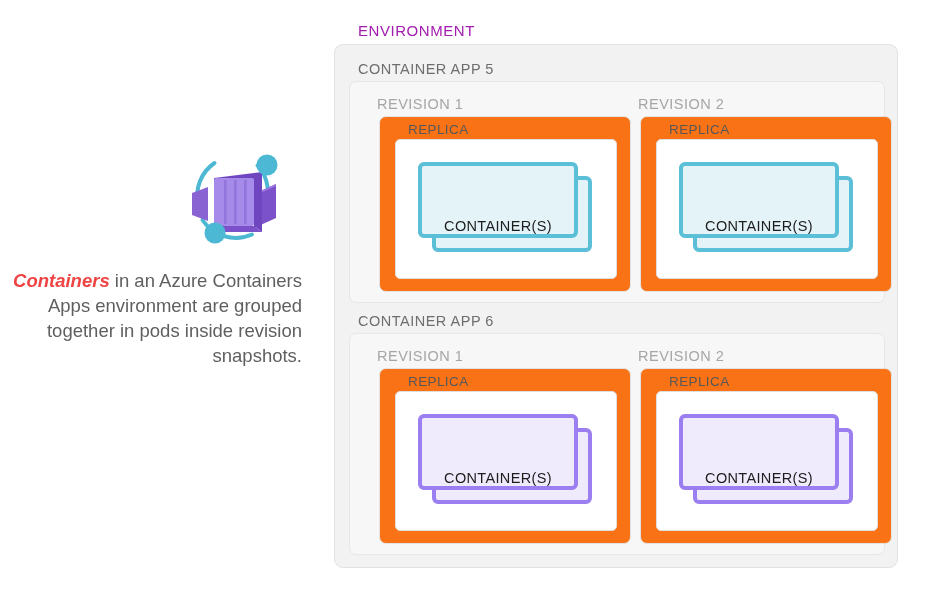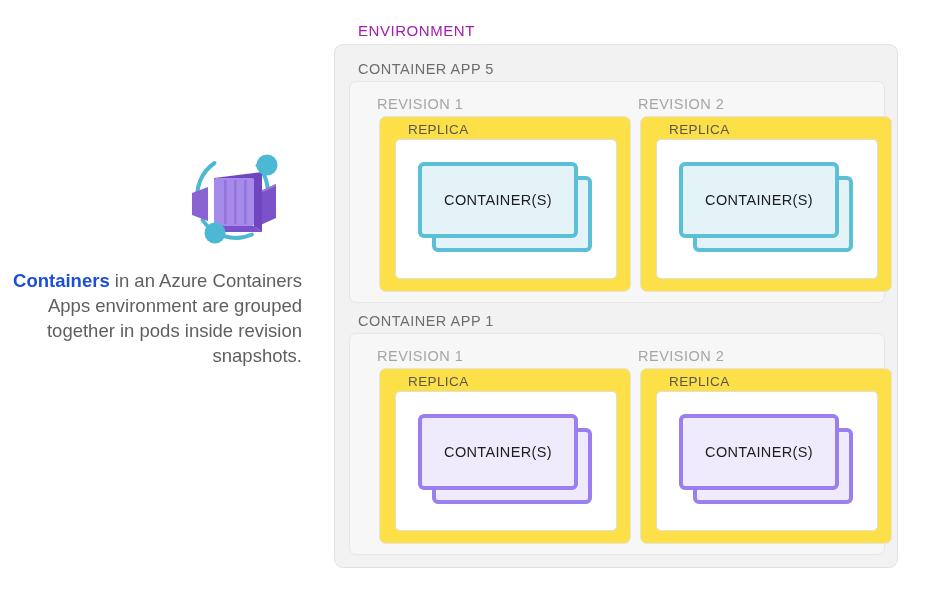--- a/index.html
+++ b/index.html
@@ -36,21 +36,22 @@
     top: 268px;
     width: 294px;
     text-align: right;
     font-size: 18.5px;
     line-height: 25px;
     color: #5f5f5f;
     font-family: "Liberation Sans", sans-serif;
   }
   #caption .bold {
     font-weight: bold;
-    color: #1d4ed8;
+    color: #ef4444;
+    font-style: italic;
   }
 
   
   #environment {
     position: absolute;
     left: 334px;
     top: 44px;
     width: 564px;
     height: 524px;
     background: #f2f2f2;
@@ -89,21 +90,21 @@
     font-weight: normal;
   }
   #app-1-label { top: 61px; }
   #app-2-label { top: 313px; }
 
   .revision {
     position: absolute;
     top: 34px;
     width: 252px;
     height: 176px;
-    background: #fde047;
+    background: #f97316;
     border: 1px solid #e3e3e3;
     border-radius: 7px;
     box-sizing: border-box;
   }
   .revision.rev-left  { left: 29px;  }
   .revision.rev-right { left: 290px; }
 
   .rev-label {
     position: absolute;
     font-size: 14.5px;
@@ -155,21 +156,21 @@
     border-style: solid;
   }
   .card-front {
     left: 0px;
     top: 0px;
     width: 160px;
     height: 76px;
     border-width: 4px;
     border-style: solid;
     display: flex;
-    align-items: center;
+    align-items: flex-end;
     justify-content: center;
   }
   .card-front span {
     font-size: 14.5px;
     letter-spacing: 0.35px;
     color: #1d1d1d;
   }
 
   
   .theme-teal .card-back,
@@ -277,18 +278,18 @@
             <span>CONTAINER(S)</span>
           </div>
         </div>
       </div>
     </div>
 
   </div>
 </div>
 
 <div class="app-label" id="app-1-label" style="position:absolute;left:358px;">CONTAINER APP 5</div>
-<div class="app-label" id="app-2-label" style="position:absolute;left:358px;">CONTAINER APP 1</div>
+<div class="app-label" id="app-2-label" style="position:absolute;left:358px;">CONTAINER APP 6</div>
 
 <div class="rev-label" style="position:absolute;left:377px;top:96px;">REVISION 1</div>
 <div class="rev-label" style="position:absolute;left:638px;top:96px;">REVISION 2</div>
 <div class="rev-label" style="position:absolute;left:377px;top:348px;">REVISION 1</div>
 <div class="rev-label" style="position:absolute;left:638px;top:348px;">REVISION 2</div>
 
 </body></html>

